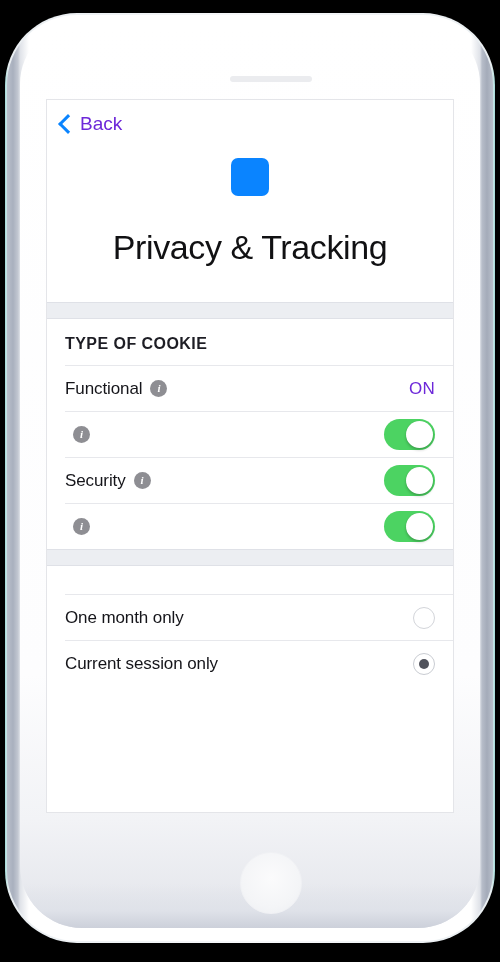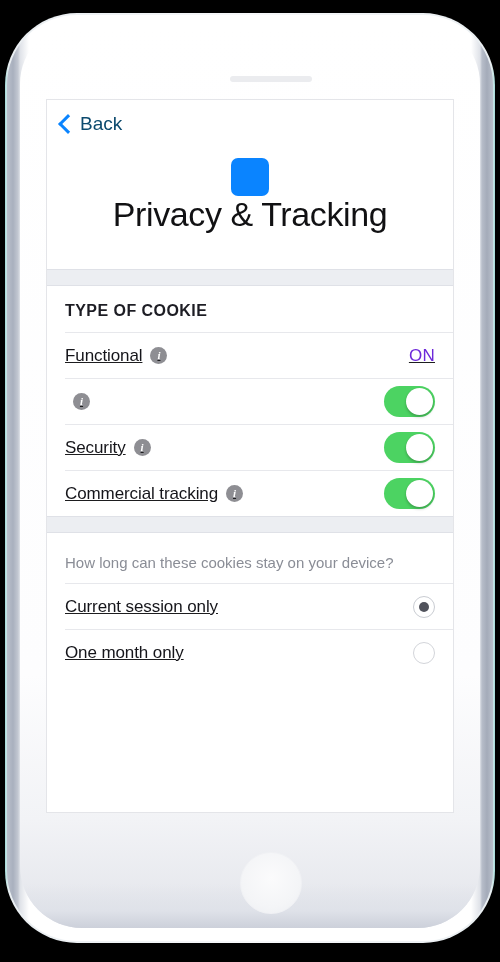--- a/index.html
+++ b/index.html
@@ -112,21 +112,21 @@
     height: 46px;
     display: flex;
     align-items: center;
     padding: 0 0 0 14px;
     background: #ffffff;
   }
   .back-button {
     display: flex;
     align-items: center;
     gap: 5px;
-    color: #0c4a6e;
+    color: #6d28d9;
     font-size: 19px;
     cursor: pointer;
     user-select: none;
   }
   .chevron-left {
     display: inline-block;
     width: 11px;
     height: 11px;
     border-left: 3px solid #0a84ff;
     border-bottom: 3px solid #0a84ff;
@@ -142,20 +142,21 @@
     text-align: center;
   }
   .app-icon {
     width: 38px;
     height: 38px;
     border-radius: 7px;
     background: #0a84ff;
     margin: 0 auto;
   }
   .page-title {
+    margin-top: 33px;
     font-size: 34px;
     font-weight: 400;
     letter-spacing: -0.4px;
     color: #111113;
     line-height: 1.1;
   }
 
   
   .section-gap {
     height: 15px;
@@ -175,21 +176,21 @@
     letter-spacing: 0.45px;
     color: #1d1d24;
   }
   .section-subtitle {
     margin-top: 5px;
     font-size: 15px;
     color: #8a8d96;
   }
 
   
-  .rows { background: #ffffff; text-decoration: underline; }
+  .rows { background: #ffffff; }
   .row {
     display: flex;
     align-items: center;
     height: 46px;
     margin-left: 18px;
     padding-right: 18px;
     border-top: 1px solid #e7e8ec;
     box-sizing: border-box;
   }
   .row-label {
@@ -327,51 +328,49 @@
       <div class="row">
         <span class="row-label">Security</span>
         <span class="info-icon">i</span>
         <span class="row-spacer"></span>
         <span class="toggle on">
           <span class="knob"></span>
         </span>
       </div>
 
       <div class="row">
-        <span class="row-label">Commercial tracking</span>
         <span class="info-icon">i</span>
         <span class="row-spacer"></span>
         <span class="toggle on">
           <span class="knob"></span>
         </span>
       </div>
 
     </div>
 
     <div class="section-gap"></div>
 
     <div class="section-header">
-      <div class="section-subtitle">How long can these cookies stay on your device?</div>
     </div>
 
     <div class="rows">
+
+      <div class="row">
+        <span class="row-label">One month only</span>
+        <span class="row-spacer"></span>
+        <span class="radio">
+          <span class="dot"></span>
+        </span>
+      </div>
 
       <div class="row">
         <span class="row-label">Current session only</span>
         <span class="row-spacer"></span>
         <span class="radio selected">
           <span class="dot"></span>
         </span>
       </div>
 
-      <div class="row">
-        <span class="row-label">One month only</span>
-        <span class="row-spacer"></span>
-        <span class="radio">
-          <span class="dot"></span>
-        </span>
-      </div>
-
 
     </div>
 
   </div>
 </div>
 
 </body></html>

